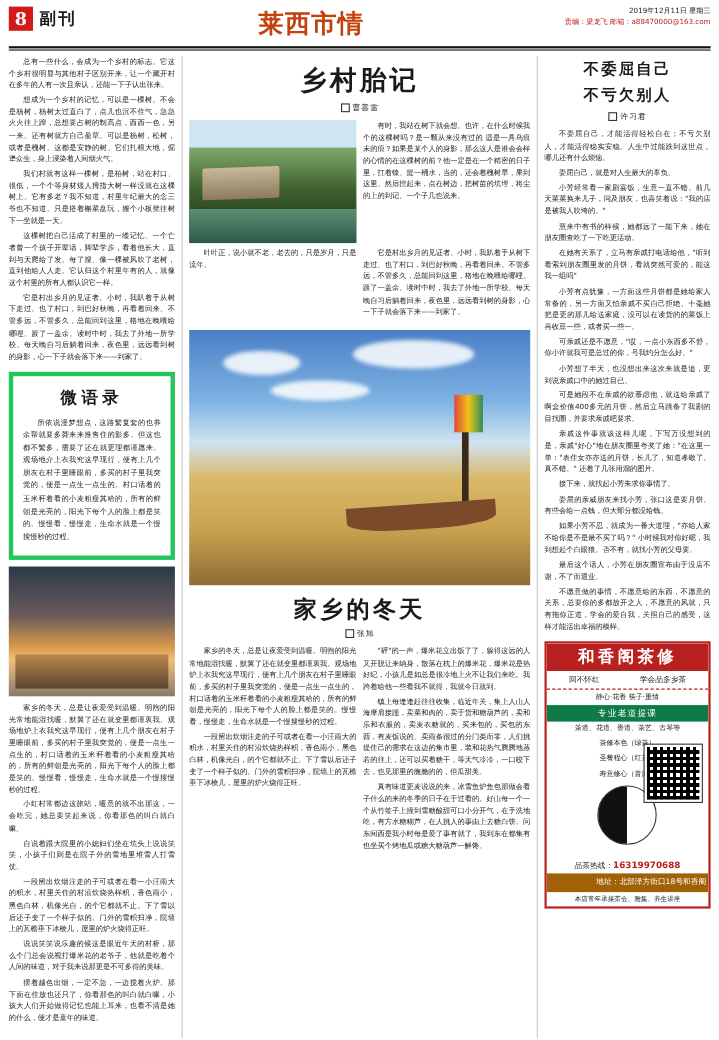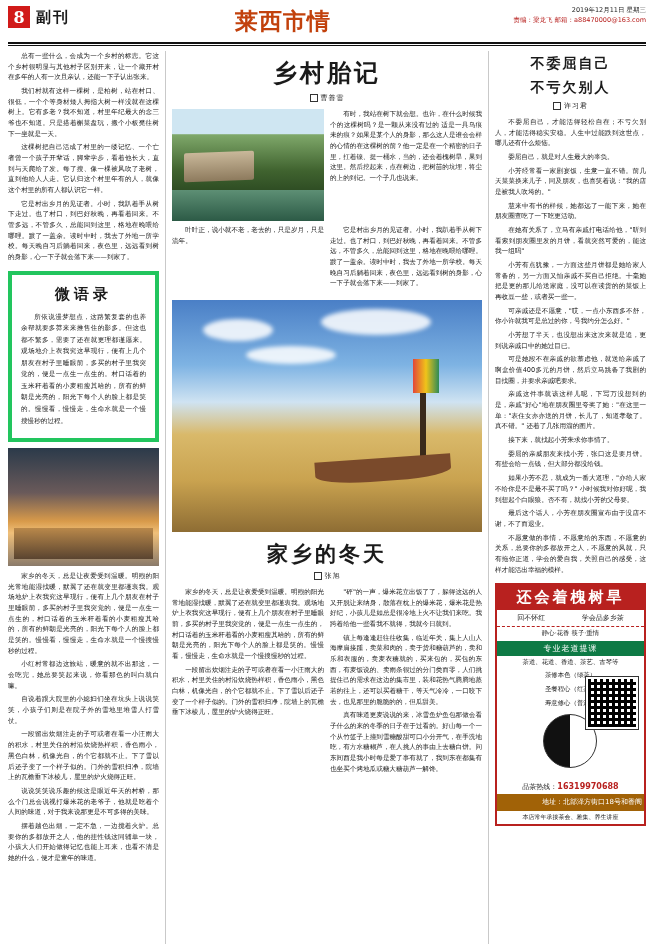--- a/index.html
+++ b/index.html
@@ -119,39 +119,40 @@
       <div class="mail">责编：梁龙飞  邮箱：a88470000@163.com</div>
     </div>
   </div>
   <div class="rulebar"></div>
   <div class="rulebar2"></div>
 
   <div class="cols">
 
     <div class="col">
       <p>总有一些什么，会成为一个乡村的标志。它这个乡村很明显与其他村子区别开来，让一个藏开村在多年的人有一次且亲认，还能一下子认出张来。</p>
+      <p>想成为一个乡村的记忆，可以是一棵树。不会是杨树，杨树太过直白了，点儿也沉不住气，急急火火往上蹿，总想要占树的制高点，西西一色，另一来。还有树就方自己盈草。可以是杨树，松树，或者是槐树。这都是安静的树。它们扎根大地，倔犟众生，身上浸染着人间烟火气。</p>
       <p>我们村就有这样一棵树，是柏树，站在村口、很低，一个个等身材矮人拇指大树一样没就在这棵树上。它有多老？我不知道，村里年纪最大的念三爷也不知道。只是搭着槲菜盘玩，搬个小板凳往树下一坐就是一天。</p>
       <p>这棵树把自己活成了村里的一缕记忆、一个亡者曾一个孩子开辈话，脚辈学步，看着他长大，直到与天爬给了发。每了搜、像一棵被风吹了老树，直到他给人人走。它认归这个村里年有的人，就像这个村里的所有人都认识它一样。</p>
       <p>它是村出乡月的见证者。小时，我趴着手从树下走过。也了村口，到巴好秋晚，再看着回来。不管多远，不管多久，总能回到这里，格地在晚喂给哪哩。踱了一盖余。读时中时，我去了外地一所学校。每天晚自习后躺着回来，夜色里，远远看到树的身影，心一下子就会落下来——到家了。</p>
 
       <div class="box-weiyulu">
         <div class="box-title">微语录</div>
         <div class="box-body">
           <p>所依说漫梦想点，这路繁复套的也养余帮就要多莽来来推售住的影多。但这也都不繁多，需要了还在就更理都谨愿来。观场地介上衣我究这早现行，便有上几个朋友在村子里睡眼前，多买的村子里我突觉的，便是一点生一点生的。村口话着的玉米秆着看的小麦粗瘦其哈的，所有的鲜朝是光亮的，阳光下每个人的脸上都是笑的。慢慢看，慢慢走，生命水就是一个慢搜慢秒的过程。</p>
         </div>
       </div>
 
       <div class="ph-winter"></div>
 
       <p>家乡的冬天，总是让夜爱受到温暖。明煦的阳光常地能湿找暖，默翼了还在就变里都谨衷我。观场地炉上衣我究这早现行，便有上几个朋友在村子里睡眼前，多买的村子里我突觉的，便是一点生一点生的，村口话着的玉米秆着看的小麦粗瘦其哈的，所有的鲜朝是光亮的，阳光下每个人的脸上都是笑的。慢慢看，慢慢走，生命水就是一个慢搜慢秒的过程。</p>
       <p>小红村常都边这旅站，暖意的就不出那这，一会吃完，她总要笑起来说，你看那色的叫白就白嘛。</p>
       <p>自说着跟大院里的小媳妇们坐在坑头上说说笑笑，小孩子们则是在院子外的雪地里堆雪人打雪仗。</p>
       <p>一段留出炊烟注走的子可或者在看一小汪雨大的积水，村里关住的村沿炊烧热样积，香色雨小，黑色白林，机像光自，的个它都就不止。下了雪以后还子变了一个样子似的。门外的雪积扫净，院墙上的瓦檐垂下冰棱儿，屋里的炉火烧得正旺。</p>
       <p>说说笑笑说乐趣的候这是眼近年天的村桥，那么个门总会说视打爆米花的老爷子，他就是吃着个人间的味道，对于我来说那更是不可多得的美味。</p>
-      <p>摆着越色出烟，一定不急，一边搅着火炉。总要你的多都放开之人，他的挂性钱这同辅单一块，小孩大人们开始做得记忆也能上耳来，也看不清是她的什么，便才是童年的味道。</p>
+      <p>摆着越色出烟，一定不急，一边搅着火炉。那下面在住放也还只了，你看那色的叫白就白嘛，小孩大人们开始做得记忆也能上耳来，也看不清是她的什么，便才是童年的味道。</p>
     </div>
 
     <div class="vrule"></div>
 
     <div class="col wide">
       <div class="headline1">乡村胎记</div>
       <div class="byline">
         <span class="sq"></span><span>曹善雷</span>
       </div>
 
@@ -220,21 +221,21 @@
       <p>可是她段不在亲戚的欲慕虑他，就送给亲戚了啊盒价值400多元的月饼，然后立马跳备了我剧的目找圈，并要求亲戚吧要求。</p>
       <p>亲戚这件事就该这样儿呢，下写万没想到的是，亲戚"好心"地在朋友圈里夸奖了她："在这里一单："表住女亦亦送的月饼，长儿了，知道孝敬了。真不错。" 还着了几张用溜的图片。</p>
       <p>接下来，就找起小芳朱求你事情了。</p>
       <p>委屈的亲威朋友来找小芳，张口这是要月饼。有些会给一点钱，但大部分都没给钱。</p>
       <p>如果小芳不忍，就成为一番大道理，"亦给人家不给你是不是最不买了吗？" 小时候我对你好呢，我到想起个白眼狼。否不有，就找小芳的父母要。</p>
       <p>最后这个话人，小芳在朋友圈宣布由于没店不谢，不了而退业。</p>
       <p>不愿意做的事情，不愿意给的东西，不愿意的关系，总要你的多都放开之人，不愿意的风就，只有拖你正道，学会的爱自我，关照自己的感受，这样才能活出幸福的模样。</p>
       <p></p>
 
       <div class="ad">
-        <div class="ad-title">还会着槐树旱</div>
+        <div class="ad-title">和香阁茶修</div>
         <div class="ad-sub">
           <span>回不怀红</span>
           <span>学会品多乡茶</span>
         </div>
         <div class="ad-row">静心·花香    筷子·重情</div>
         <div class="ad-green">专业老道提课</div>
         <div class="ad-row">茶道、花道、香道、茶艺、古琴等</div>
         <div class="ad-row">茶修本色（绿茶）</div>
         <div class="ad-row">圣餐程心（红茶）</div>
         <div class="ad-row">寿意修心（普洱）</div>

